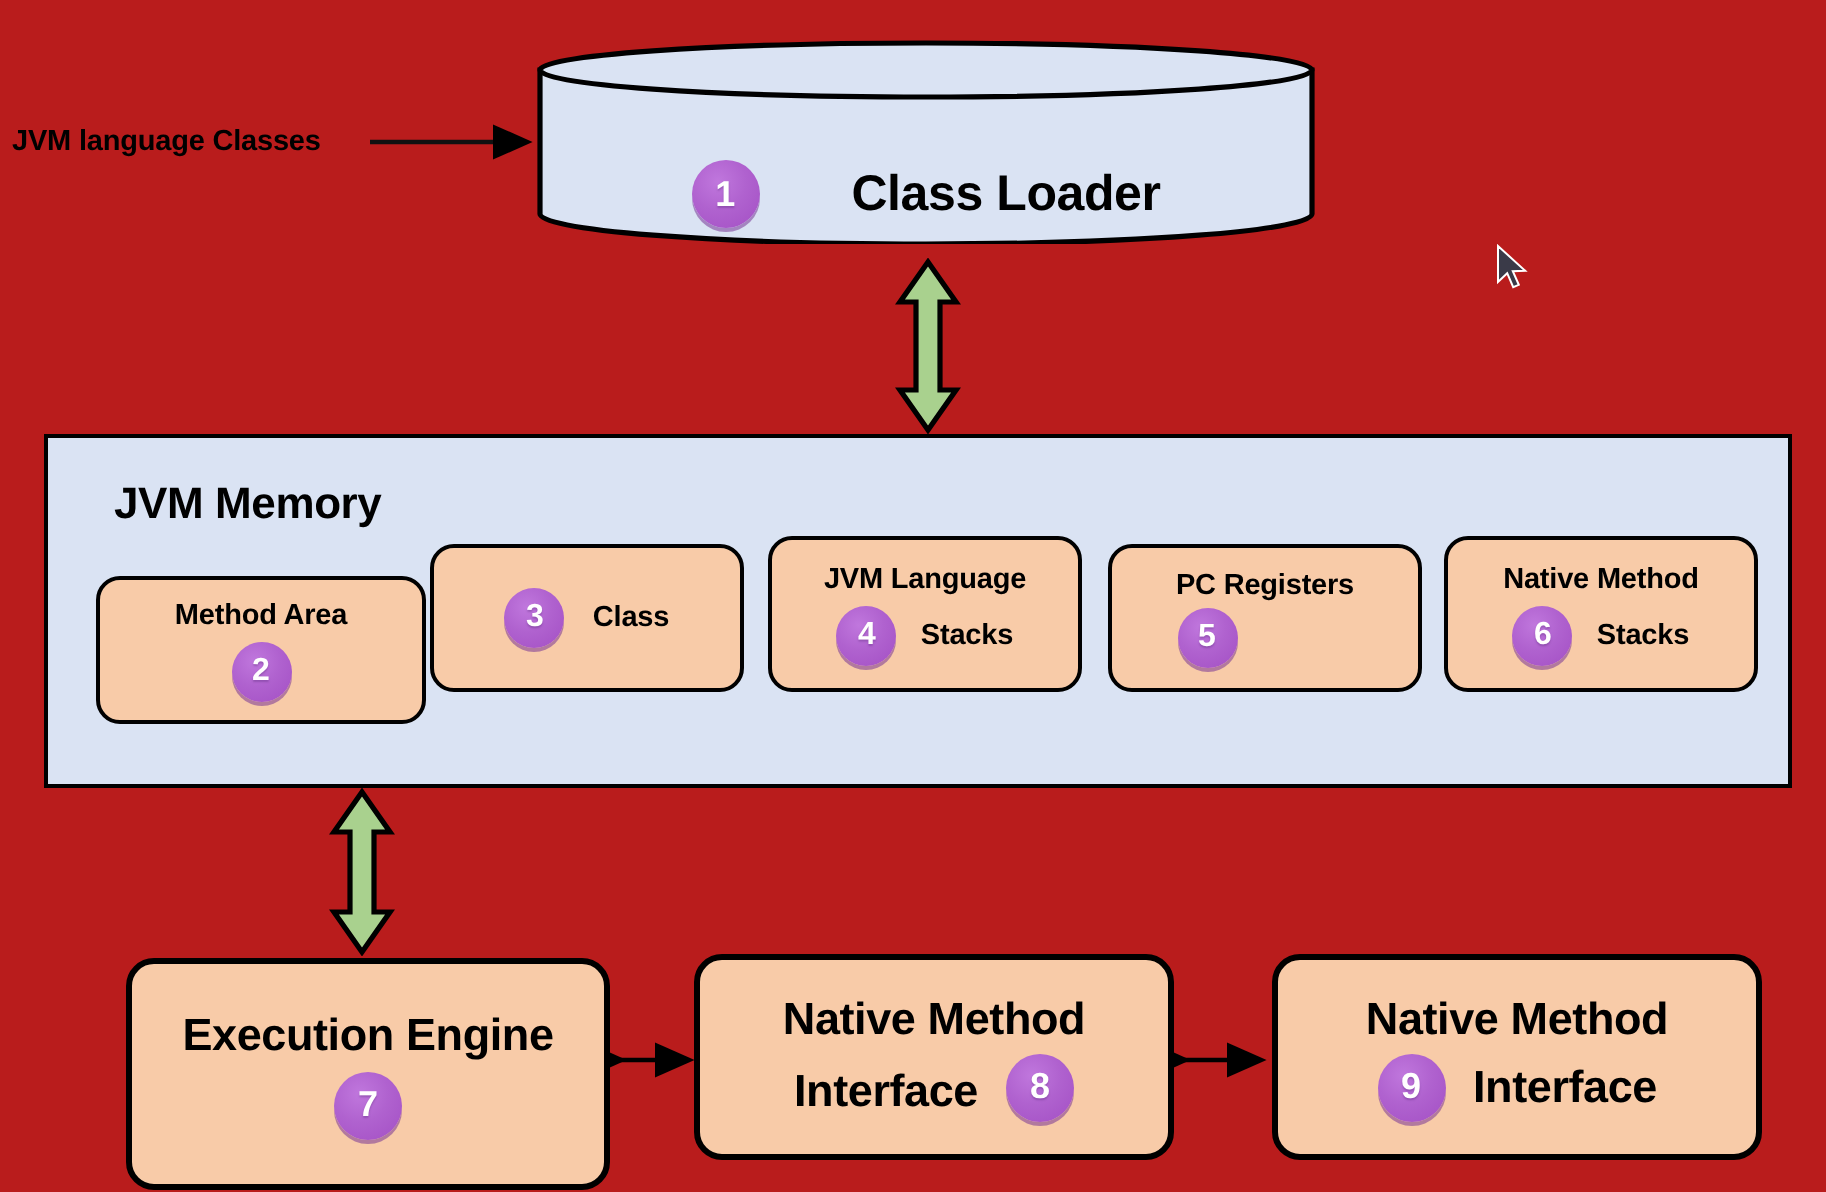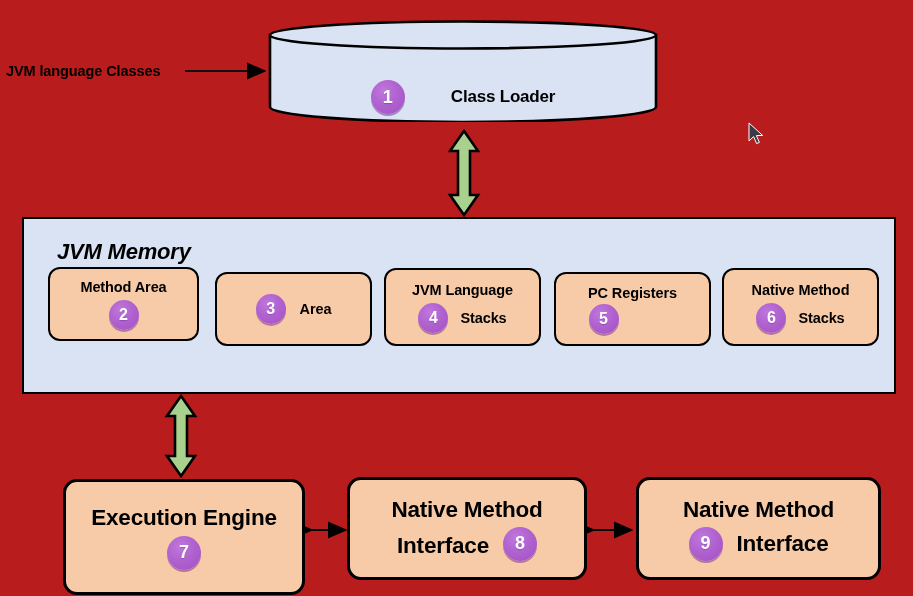--- a/index.html
+++ b/index.html
@@ -41,21 +41,21 @@
     top: 34px;
     width: 100%;
     height: 86px;
     display: flex;
     align-items: center;
     justify-content: center;
     gap: 18px;
     pointer-events: none;
   }
   .cyl-title {
-    font-size: 17px;
+    font-size: 25px;
     font-weight: bold;
     color: #000000;
     letter-spacing: -0.2px;
     margin-left: 28px;
   }
 
   
   .memory-box {
     position: absolute;
     background: #dae3f3;
@@ -63,21 +63,20 @@
     box-sizing: border-box;
   }
   .memory-title {
     position: absolute;
     left: 33px;
     top: 20px;
     font-size: 22px;
     font-weight: bold;
     color: #000000;
     letter-spacing: -0.2px;
-    font-style: italic;
   }
 
   
   .peach {
     position: absolute;
     background: #f8cba8;
     border: 2.5px solid #000000;
     border-radius: 12px;
     box-sizing: border-box;
   }
@@ -152,31 +151,31 @@
   </div>
 
   <svg class="green-arrow" style="left:447px; top:129px;" width="34" height="88">
     <path d="M17,2 L31,22 L23,22 L23,66 L31,66 L17,86 L3,66 L11,66 L11,22 L3,22 Z" fill="#a9d18e" stroke="#000000" stroke-width="2.6" stroke-linejoin="miter"></path>
   </svg>
 
   <div class="memory-box" style="left:22px; top:217px; width:874px; height:177px;">
     <div class="memory-title">JVM Memory</div>
   </div>
 
-  <div class="peach" style="left:48px; top:267px; width:151px; height:74px;padding-left:35px;">
+  <div class="peach" style="left:48px; top:288px; width:165px; height:74px;padding-left:35px;">
     <div class="box-inner" style="flex-direction:column; justify-content:center; gap:2px;">
       <div class="box-text t-sm">Method Area</div>
       <div class="badge sz-md inline" style="margin-top:1px;">2</div>
     </div>
   </div>
 
   <div class="peach" style="left:215px; top:272px; width:157px; height:74px;">
     <div class="box-inner" style="gap:14px;">
       <div class="badge sz-md inline">3</div>
-      <div class="box-text t-sm">Area</div>
+      <div class="box-text t-sm">Class</div>
     </div>
   </div>
 
   <div class="peach" style="left:384px; top:268px; width:157px; height:78px;">
     <div class="box-inner" style="flex-direction:column; gap:3px;">
       <div class="box-text t-sm">JVM Language</div>
       <div style="display:flex; align-items:center; gap:12px;">
         <div class="badge sz-md inline">4</div>
         <div class="box-text t-sm">Stacks</div>
       </div>

